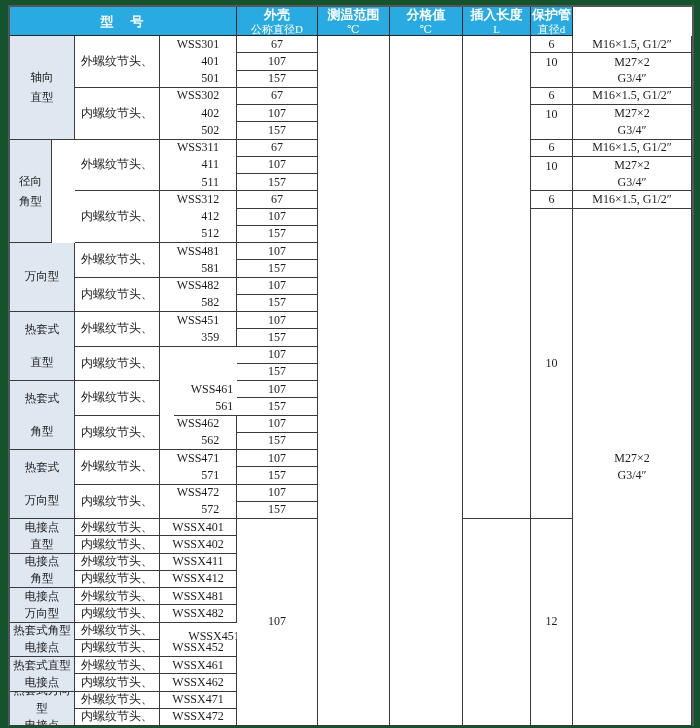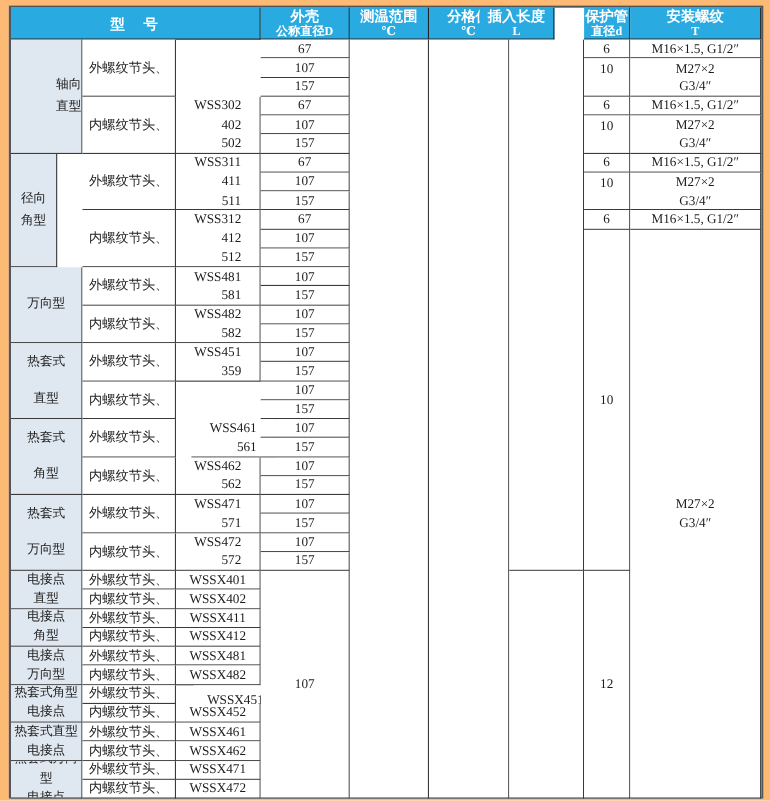--- a/index.html
+++ b/index.html
@@ -1,26 +1,26 @@
 <!DOCTYPE html>
 <html style="--hbg: #29abe2; --htx: #ffffff; --tbg: #dfe7f0; --line: #3a3a3a; --outer: #55565a;"><head>
 <meta charset="utf-8">
 <style>
   *{box-sizing:border-box;margin:0;padding:0}
   html,body{width:700px;height:728px;background:#ffffff;overflow:hidden;
     font-family:"Liberation Serif","DejaVu Serif",serif;color:#1c1c1c}
-  .page{position:relative;width:700px;height:728px;background:#fdba74}
+  .page{position:relative;width:700px;height:728px;background:#14532d}
   .spec-table{position:absolute;left:8px;top:5px;width:686px;height:721px;
     border:2px solid var(--outer,#55565a);background:#fff}
   .cell{position:absolute;display:flex;flex-direction:column;align-items:center;justify-content:center;
     text-align:center;font-size:12px;line-height:17.25px;overflow:hidden;
     border-right:1px solid var(--line,#3a3a3a);border-bottom:1px solid var(--line,#3a3a3a);background:#fff}
   .hcell{background:var(--hbg,#29abe2);color:var(--htx,#ffffff);font-weight:bold;
     font-size:13px;line-height:15px;border-right:1px solid #262626;border-bottom:1px solid #262626}
-  .hcell .l2{font-size:11px;font-weight:bold;line-height:13px;margin-top:1px}
+  .hcell .l2{font-size:11px;font-weight:normal;line-height:13px;margin-top:1px}
   .hmodel{left:0;top:0;width:227px;height:29px;letter-spacing:2px}
   .typec{background:var(--tbg,#dfe7f0);font-size:11.5px}
   .lh20 .ln{line-height:20px}
   .lh33 .ln{line-height:33px}
   .lh17 .ln{line-height:17.25px}
   .model-in{display:inline-block;text-align:right}
   .vtop{justify-content:flex-start;padding-top:1px}
   .t2line{line-height:16.5px}
   .overlay{position:absolute;left:0;top:29px;width:682px;height:690px;pointer-events:none}
   .flabel{position:absolute;transform:translateY(-50%);text-align:center;font-size:12px;line-height:14px;white-space:nowrap}
@@ -71,33 +71,29 @@
         <div class="l2">公称直径D</div>
       </div>
       <div class="cell hcell" style="left: 308px; width: 72px; top: 0px; height: 29px;">
         <div>测温范围</div>
         <div class="l2">℃</div>
       </div>
       <div class="cell hcell" style="left: 380px; width: 73px; top: 0px; height: 29px;">
         <div>分格值</div>
         <div class="l2">℃</div>
       </div>
-      <div class="cell hcell" style="left: 426px; width: 68px; top: 0px; height: 29px;">
+      <div class="cell hcell" style="left: 453px; width: 68px; top: 0px; height: 29px;">
         <div>插入长度</div>
         <div class="l2">L</div>
       </div>
       <div class="cell hcell" style="left: 521px; width: 42px; top: 0px; height: 29px;">
         <div>保护管</div>
         <div class="l2">直径d</div>
       </div>
-      <div class="cell hcell" style="left: 563px; width: 119px; top: 0px; height: 29px;">
-        <div>安装螺纹</div>
-        <div class="l2">T</div>
-      </div>
-      <div class="cell typec lh20" style="left: 0px; width: 65px; top: 29px; height: 103.5px; align-items: flex-end;">
+      <div class="cell typec lh20" style="left: 0px; width: 65px; top: 29px; height: 103.5px;">
         <div class="ln">轴向</div>
         <div class="ln">直型</div>
       </div>
       <div class="cell typec lh20" style="left: 0px; width: 42px; top: 132.5px; height: 103.5px;">
         <div class="ln">径向</div>
         <div class="ln">角型</div>
       </div>
       <div class="cell typec lh17" style="left: 0px; width: 65px; top: 236px; height: 69px;">
         <div class="ln">万向型</div>
       </div>
@@ -154,20 +150,27 @@
       <div class="cell" style="left: 65px; width: 85px; top: 546.5px; height: 17.25px;">外螺纹节头、</div>
       <div class="cell" style="left: 65px; width: 85px; top: 563.75px; height: 17.25px;">内螺纹节头、</div>
       <div class="cell" style="left: 65px; width: 85px; top: 581px; height: 17.25px;">外螺纹节头、</div>
       <div class="cell" style="left: 65px; width: 85px; top: 598.25px; height: 17.25px;">内螺纹节头、</div>
       <div class="cell" style="left: 65px; width: 85px; top: 615.5px; height: 17.25px;">外螺纹节头、</div>
       <div class="cell" style="left: 65px; width: 85px; top: 632.75px; height: 17.25px;">内螺纹节头、</div>
       <div class="cell" style="left: 65px; width: 85px; top: 650px; height: 17.25px;">外螺纹节头、</div>
       <div class="cell" style="left: 65px; width: 85px; top: 667.25px; height: 17.25px;">内螺纹节头、</div>
       <div class="cell" style="left: 65px; width: 85px; top: 684.5px; height: 17.25px;">外螺纹节头、</div>
       <div class="cell" style="left: 65px; width: 85px; top: 701.75px; height: 17.25px;">内螺纹节头、</div>
+      <div class="cell" style="left: 150px; width: 77px; top: 29px; height: 51.75px;">
+        <div class="model-in">
+          <div>WSS301</div>
+          <div>401</div>
+          <div>501</div>
+        </div>
+      </div>
       <div class="cell" style="left: 150px; width: 77px; top: 80.75px; height: 51.75px;">
         <div class="model-in">
           <div>WSS302</div>
           <div>402</div>
           <div>502</div>
         </div>
       </div>
       <div class="cell" style="left: 150px; width: 77px; top: 132.5px; height: 51.75px;">
         <div class="model-in">
           <div>WSS311</div>

